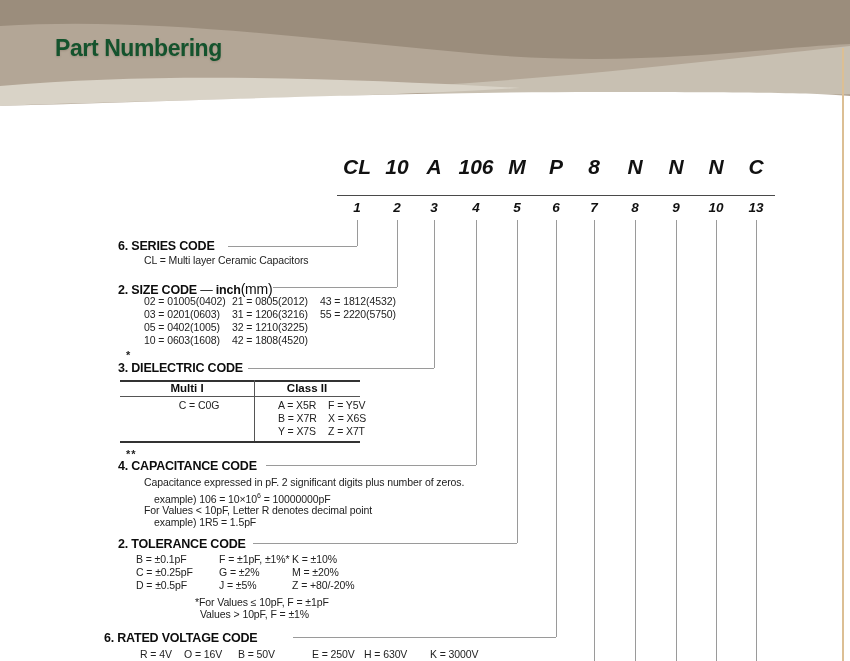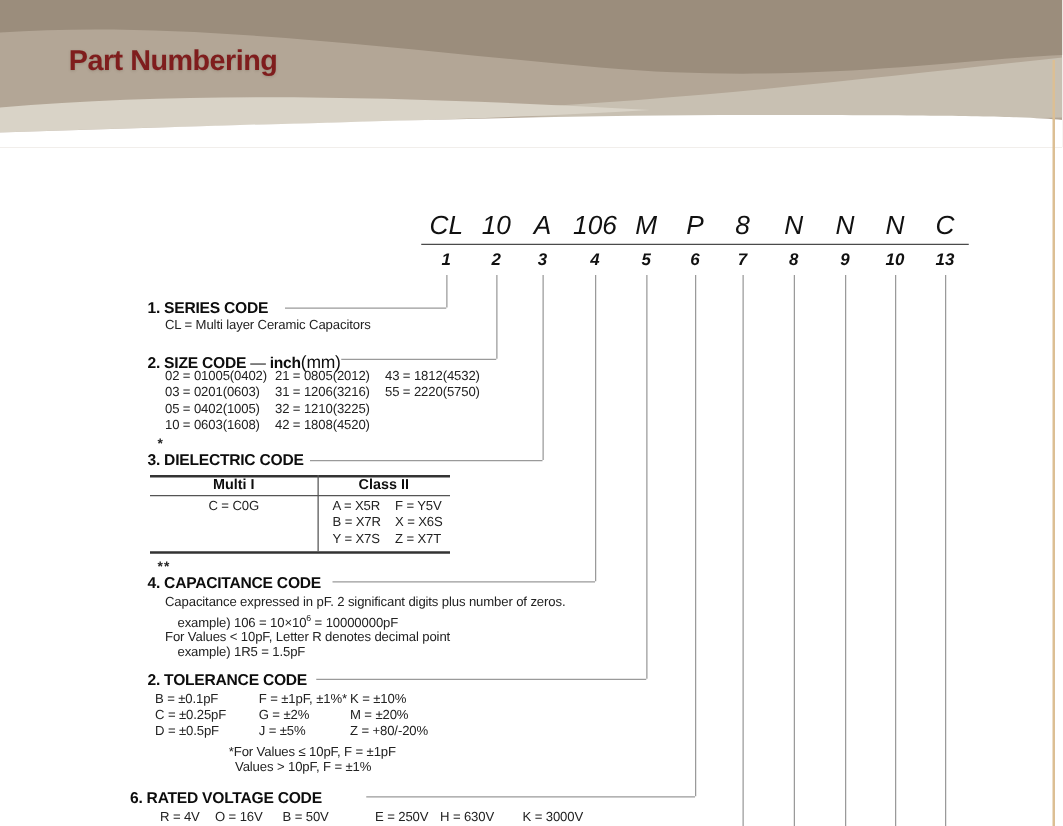--- a/index.html
+++ b/index.html
@@ -5,42 +5,42 @@
   * { margin:0; padding:0; box-sizing:border-box; }
   html,body { background:#fff; }
   #page {
     position:relative; width:850px; height:661px; overflow:hidden;
     background:#ffffff; font-family:"Liberation Sans", sans-serif; color:#1c1c1c;
   }
   
   #header { position:absolute; left:0; top:0; width:850px; height:118px; }
   #header svg { display:block; }
   .page-title {
-    position:absolute; left:55px; top:36px; color:#7f1d1d; font-weight:bold;
+    position:absolute; left:55px; top:36px; color:#14532d; font-weight:bold;
     font-size:23px; line-height:25px; letter-spacing:-0.4px;
     text-shadow:0 1px 2px rgba(90,75,60,0.25); white-space:nowrap;text-align:right;
   }
   
   .code-char {
-    position:absolute; top:169px; transform:translateX(-50%);
-    font-size:21px; font-weight:normal; font-style:italic; color:#111; white-space:nowrap;
+    position:absolute; top:155px; transform:translateX(-50%);
+    font-size:21px; font-weight:bold; font-style:italic; color:#111; white-space:nowrap;
   }
   .pos-num {
     position:absolute; top:200px; transform:translateX(-50%);
     font-size:13.5px; font-weight:bold; font-style:italic; color:#111;
   }
   .code-rule { position:absolute; left:337px; top:195px; width:438px; height:1px; background:#4a4a4a; }
   
   .vline { position:absolute; width:1px; top:220px; background:#9a9a9a; }
   .hline { position:absolute; height:1px; background:#9a9a9a; }
   
   .sec-title { position:absolute; font-size:12.5px; font-weight:bold; color:#0d0d0d;
                letter-spacing:-0.2px; white-space:nowrap; }
   .body-text { position:absolute; font-size:10.5px; color:#222; letter-spacing:-0.1px;
-               white-space:nowrap; line-height:13px; }
+               white-space:nowrap; line-height:13px;margin-left:12px; }
   .col-list div { line-height:13px; }
   .star { position:absolute; font-size:11px; font-weight:bold; color:#222; letter-spacing:1px; }
   
   .tbl-border-h { position:absolute; background:#333; height:1.5px; }
   .tbl-line-h   { position:absolute; background:#555; height:1px; }
   .tbl-line-v   { position:absolute; background:#555; width:1px; }
   .tbl-head { position:absolute; font-size:11.5px; font-weight:bold; color:#0d0d0d;
               transform:translateX(-50%); white-space:nowrap; }
   .centered { transform:translateX(-50%); }
   sup { font-size:7px; vertical-align:super; }
@@ -107,21 +107,21 @@
     <div class="vline" style="left:756px; height:441px"></div>
     <div class="hline" style="left:228px; top:246px; width:129px"></div>
     <div class="hline" style="left:273px; top:287px; width:124px"></div>
     <div class="hline" style="left:248px; top:368px; width:186px"></div>
     <div class="hline" style="left:266px; top:465px; width:210px"></div>
     <div class="hline" style="left:253px; top:543px; width:264px"></div>
     <div class="hline" style="left:293px; top:637px; width:263px"></div>
   </div>
 
   <div>
-    <div class="sec-title" style="left:118px; top:239px">1. SERIES CODE</div>
+    <div class="sec-title" style="left:118px; top:239px">6. SERIES CODE</div>
     <div class="body-text" style="left:132px; top:254px">CL = Multi layer Ceramic Capacitors</div>
   </div>
 
   <div>
     <div class="sec-title" style="left:118px; top:281px">
       <span>2. SIZE CODE</span>
       <span style="font-weight:normal">—</span>
       <span>inch</span><span style="font-weight:normal; font-size:14px">(mm)</span>
     </div>
     <div class="body-text col-list" style="left:132px; top:295px">

